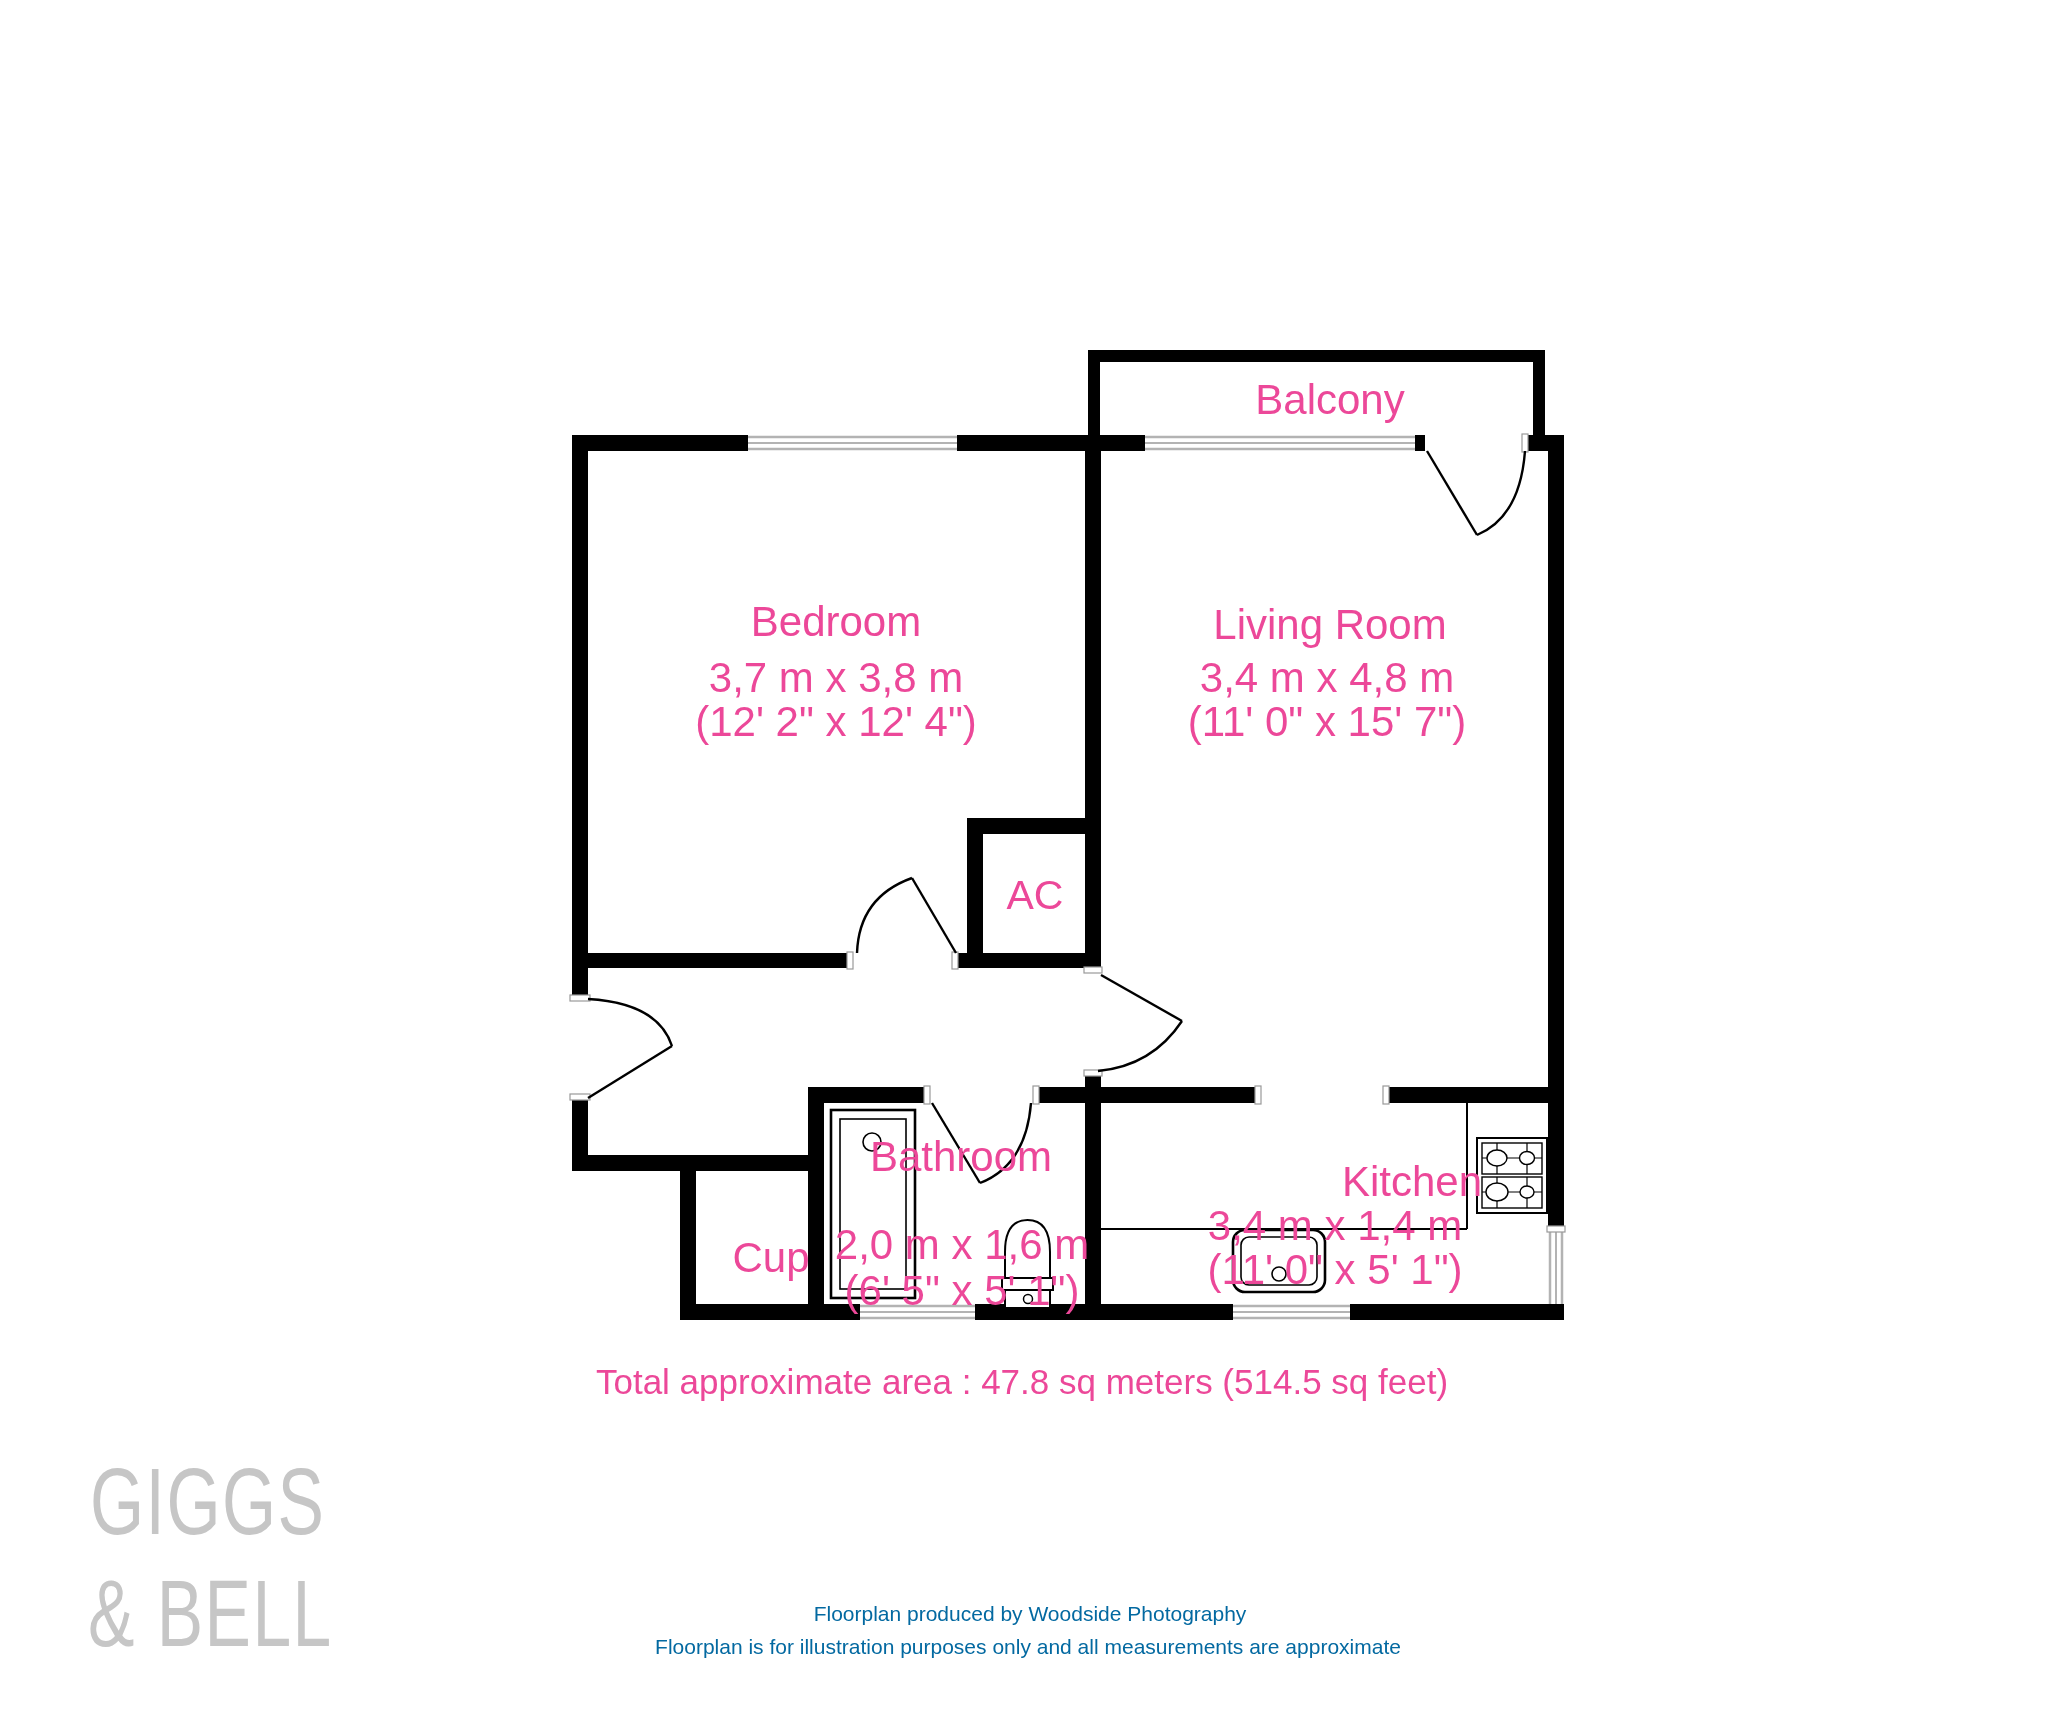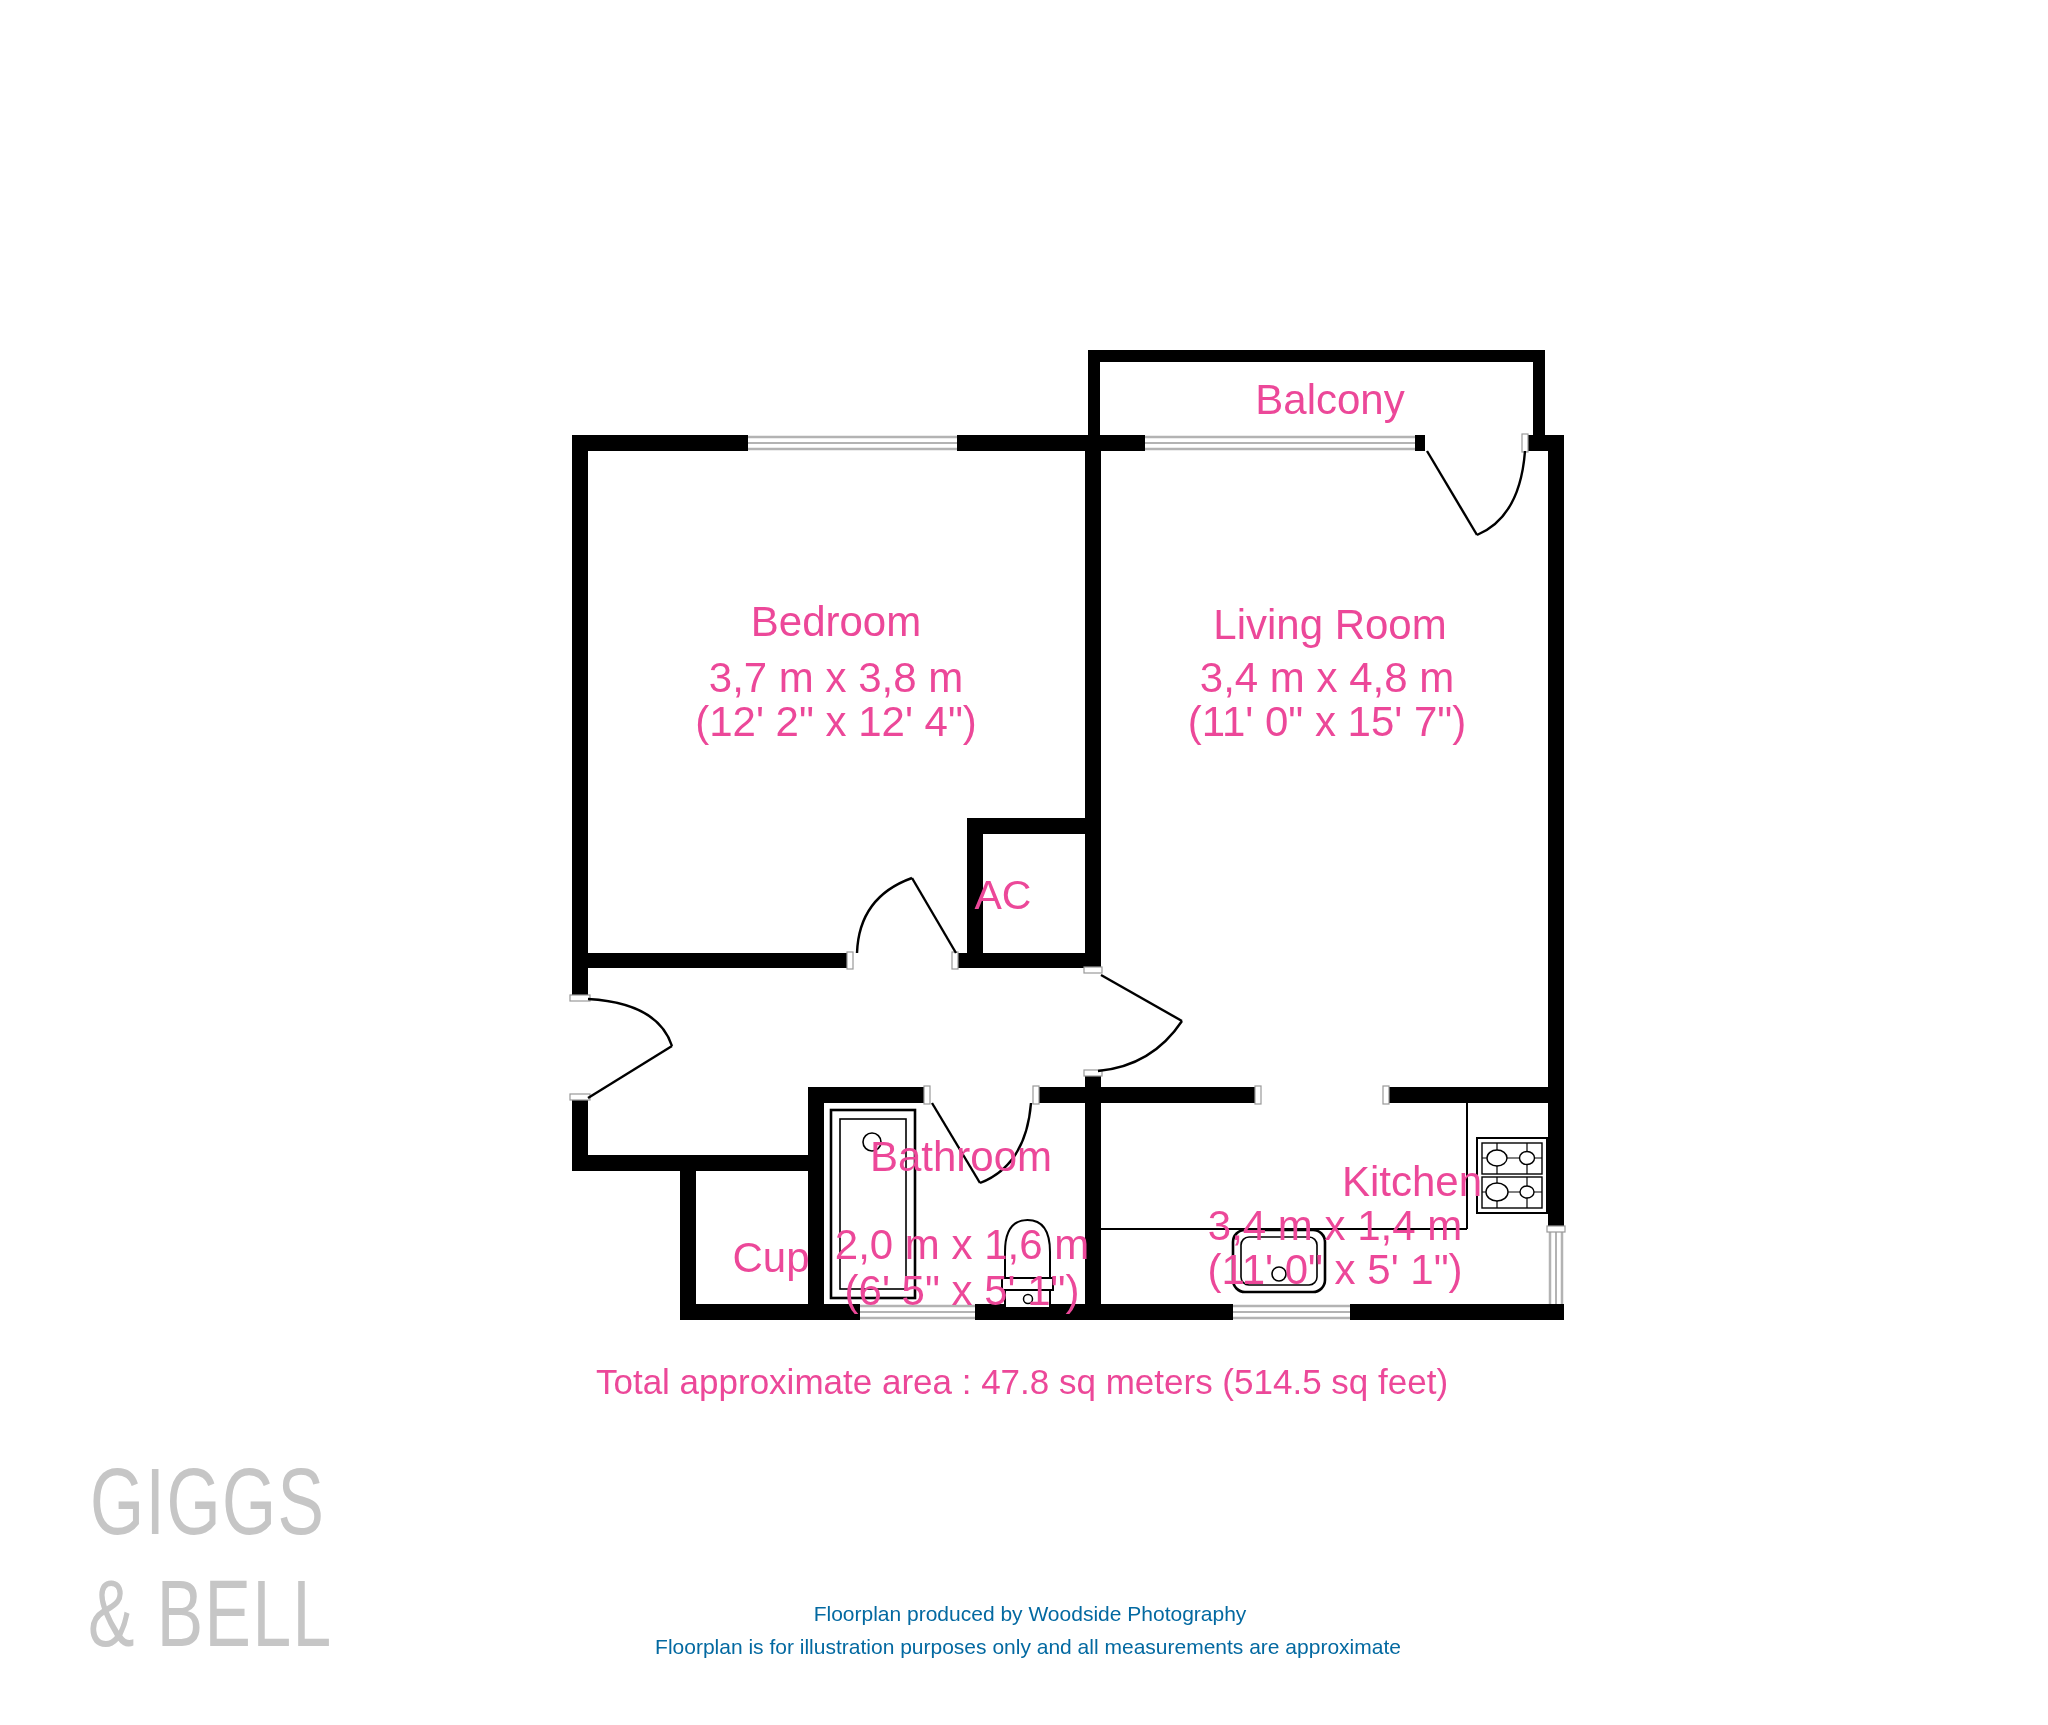--- a/index.html
+++ b/index.html
@@ -180,21 +180,21 @@
   <div class="lbl room" style="left:1330px;top:400px;">Balcony</div>
 
   <div class="lbl room" style="left:836px;top:622px;">Bedroom</div>
   <div class="lbl room" style="left:836px;top:678px;">3,7 m x 3,8 m</div>
   <div class="lbl room" style="left:836px;top:722px;">(12' 2" x 12' 4")</div>
 
   <div class="lbl room" style="left:1330px;top:625px;">Living Room</div>
   <div class="lbl room" style="left:1327px;top:678px;">3,4 m x 4,8 m</div>
   <div class="lbl room" style="left:1327px;top:722px;">(11' 0" x 15' 7")</div>
 
-  <div class="lbl room" style="left:1003px;top:895px;font-size:41px;">AC</div>
+  <div class="lbl room" style="left:1035px;top:895px;font-size:41px;">AC</div>
 
   <div class="lbl room" style="left:961px;top:1157px;">Bathroom</div>
   <div class="lbl room" style="left:962px;top:1245px;">2,0 m x 1,6 m</div>
   <div class="lbl room" style="left:962px;top:1291px;">(6' 5" x 5' 1")</div>
 
   <div class="lbl room" style="left:755px;top:1258px;margin-left:16px;">Cup</div>
 
   <div class="lbl room" style="left:1412px;top:1182px;">Kitchen</div>
   <div class="lbl room" style="left:1335px;top:1226px;">3,4 m x 1,4 m</div>
   <div class="lbl room" style="left:1335px;top:1270px;">(11' 0" x 5' 1")</div>

